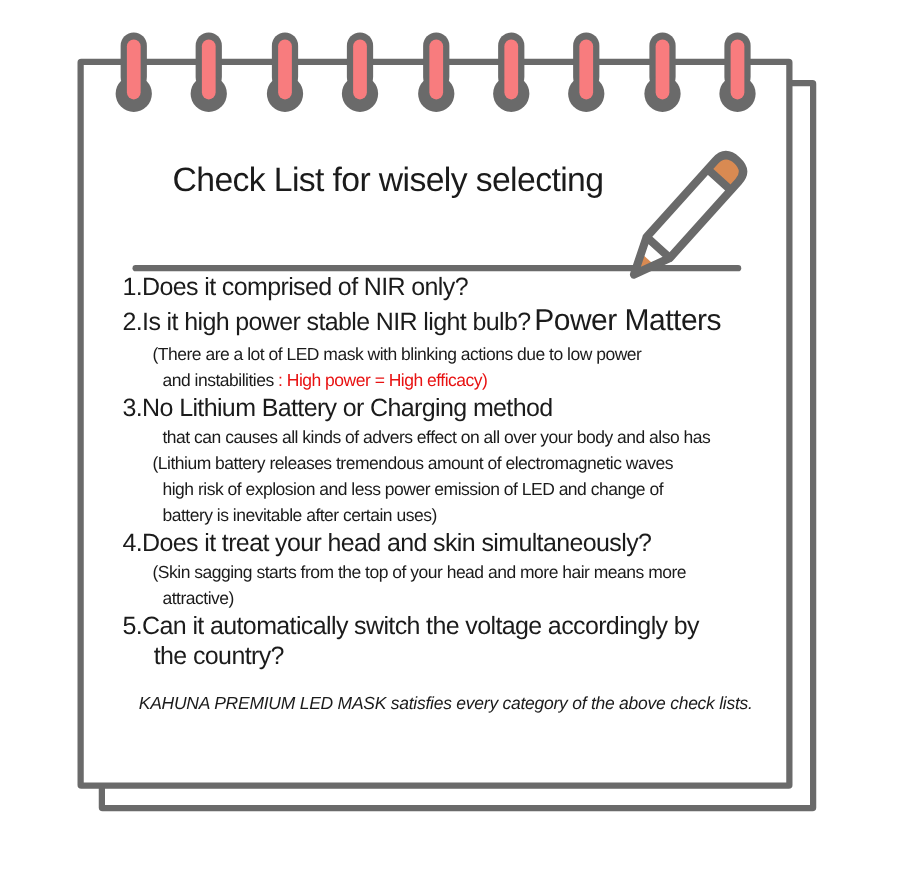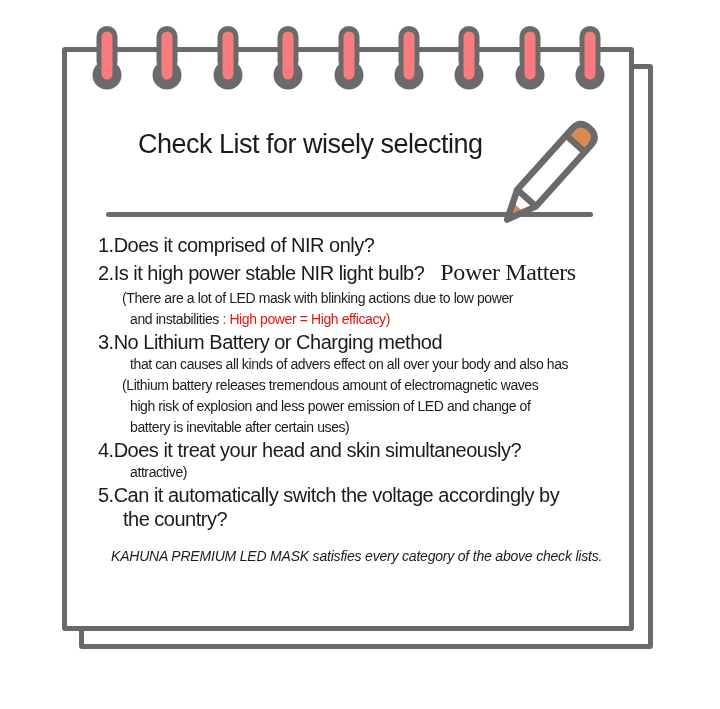--- a/index.html
+++ b/index.html
@@ -18,24 +18,24 @@
   .rings { position:absolute; left:0; top:0; }
   .pencil { position:absolute; left:484px; top:112px; }
   .title-block { position:absolute; left:138px; top:129px; }
   .title-line1 { font-size:27px; letter-spacing:-0.5px; line-height:31px; white-space:nowrap; }
   .title-line2 { font-size:25px; line-height:44px; white-space:nowrap; }
   .title-line2 .led-mask { font-size:36px; letter-spacing:0.5px; margin-left:7px; }
   .divider {
     position:absolute; left:106px; top:212px; width:487px; height:5px;
     background:var(--outline,#6a6a6a); border-radius:2.5px;
   }
-  .list { position:absolute; left:98px; top:233px; }
+  .list { position:absolute; left:98px; top:218px; }
   .item { font-size:20px; letter-spacing:-0.5px; line-height:24px; white-space:nowrap; }
   .item.tall { line-height:30px; }
-  .item .hl { font-size:24px; letter-spacing:-0.4px; margin-left:16px;font-family:Liberation Serif, serif; }
+  .item .hl { font-size:24px; letter-spacing:-0.4px; margin-left:3px; }
   .sub { font-size:14px; letter-spacing:-0.4px; line-height:21px; white-space:nowrap; }
   .ind-a { padding-left:24px; }
   .ind-b { padding-left:32px; }
   .ind-c { padding-left:25px; }
   .red { color:var(--accent-red,#e81212); }
   .footer-note {
     margin-top:15px; padding-left:13px; font-size:14px; font-style:italic;
     letter-spacing:-0.2px; line-height:20px; white-space:nowrap;
   }
 </style>
@@ -89,20 +89,21 @@
     <div class="sub ind-a">(There are a lot of LED mask with blinking actions due to low power</div>
     <div class="sub ind-b"><span>and instabilities</span><span class="red"> : High power = High efficacy)</span></div>
 
     <div class="item">3.No Lithium Battery or Charging method</div>
     <div class="sub ind-b">that can causes all kinds of advers effect on all over your body and also has</div>
     <div class="sub ind-a">(Lithium battery releases tremendous amount of electromagnetic waves</div>
     <div class="sub ind-b">high risk of explosion and less power emission of LED and change of</div>
     <div class="sub ind-b">battery is inevitable after certain uses)</div>
 
     <div class="item">4.Does it treat your head and skin simultaneously?</div>
+    <div class="sub ind-a">(Skin sagging starts from the top of your head and more hair means more</div>
     <div class="sub ind-b">attractive)</div>
 
     <div class="item">5.Can it automatically switch the voltage accordingly by</div>
     <div class="item ind-c">the country?</div>
 
     <div class="footer-note">KAHUNA PREMIUM LED MASK satisfies every category of the above check lists.</div>
   </div>
 
 </div>
 

